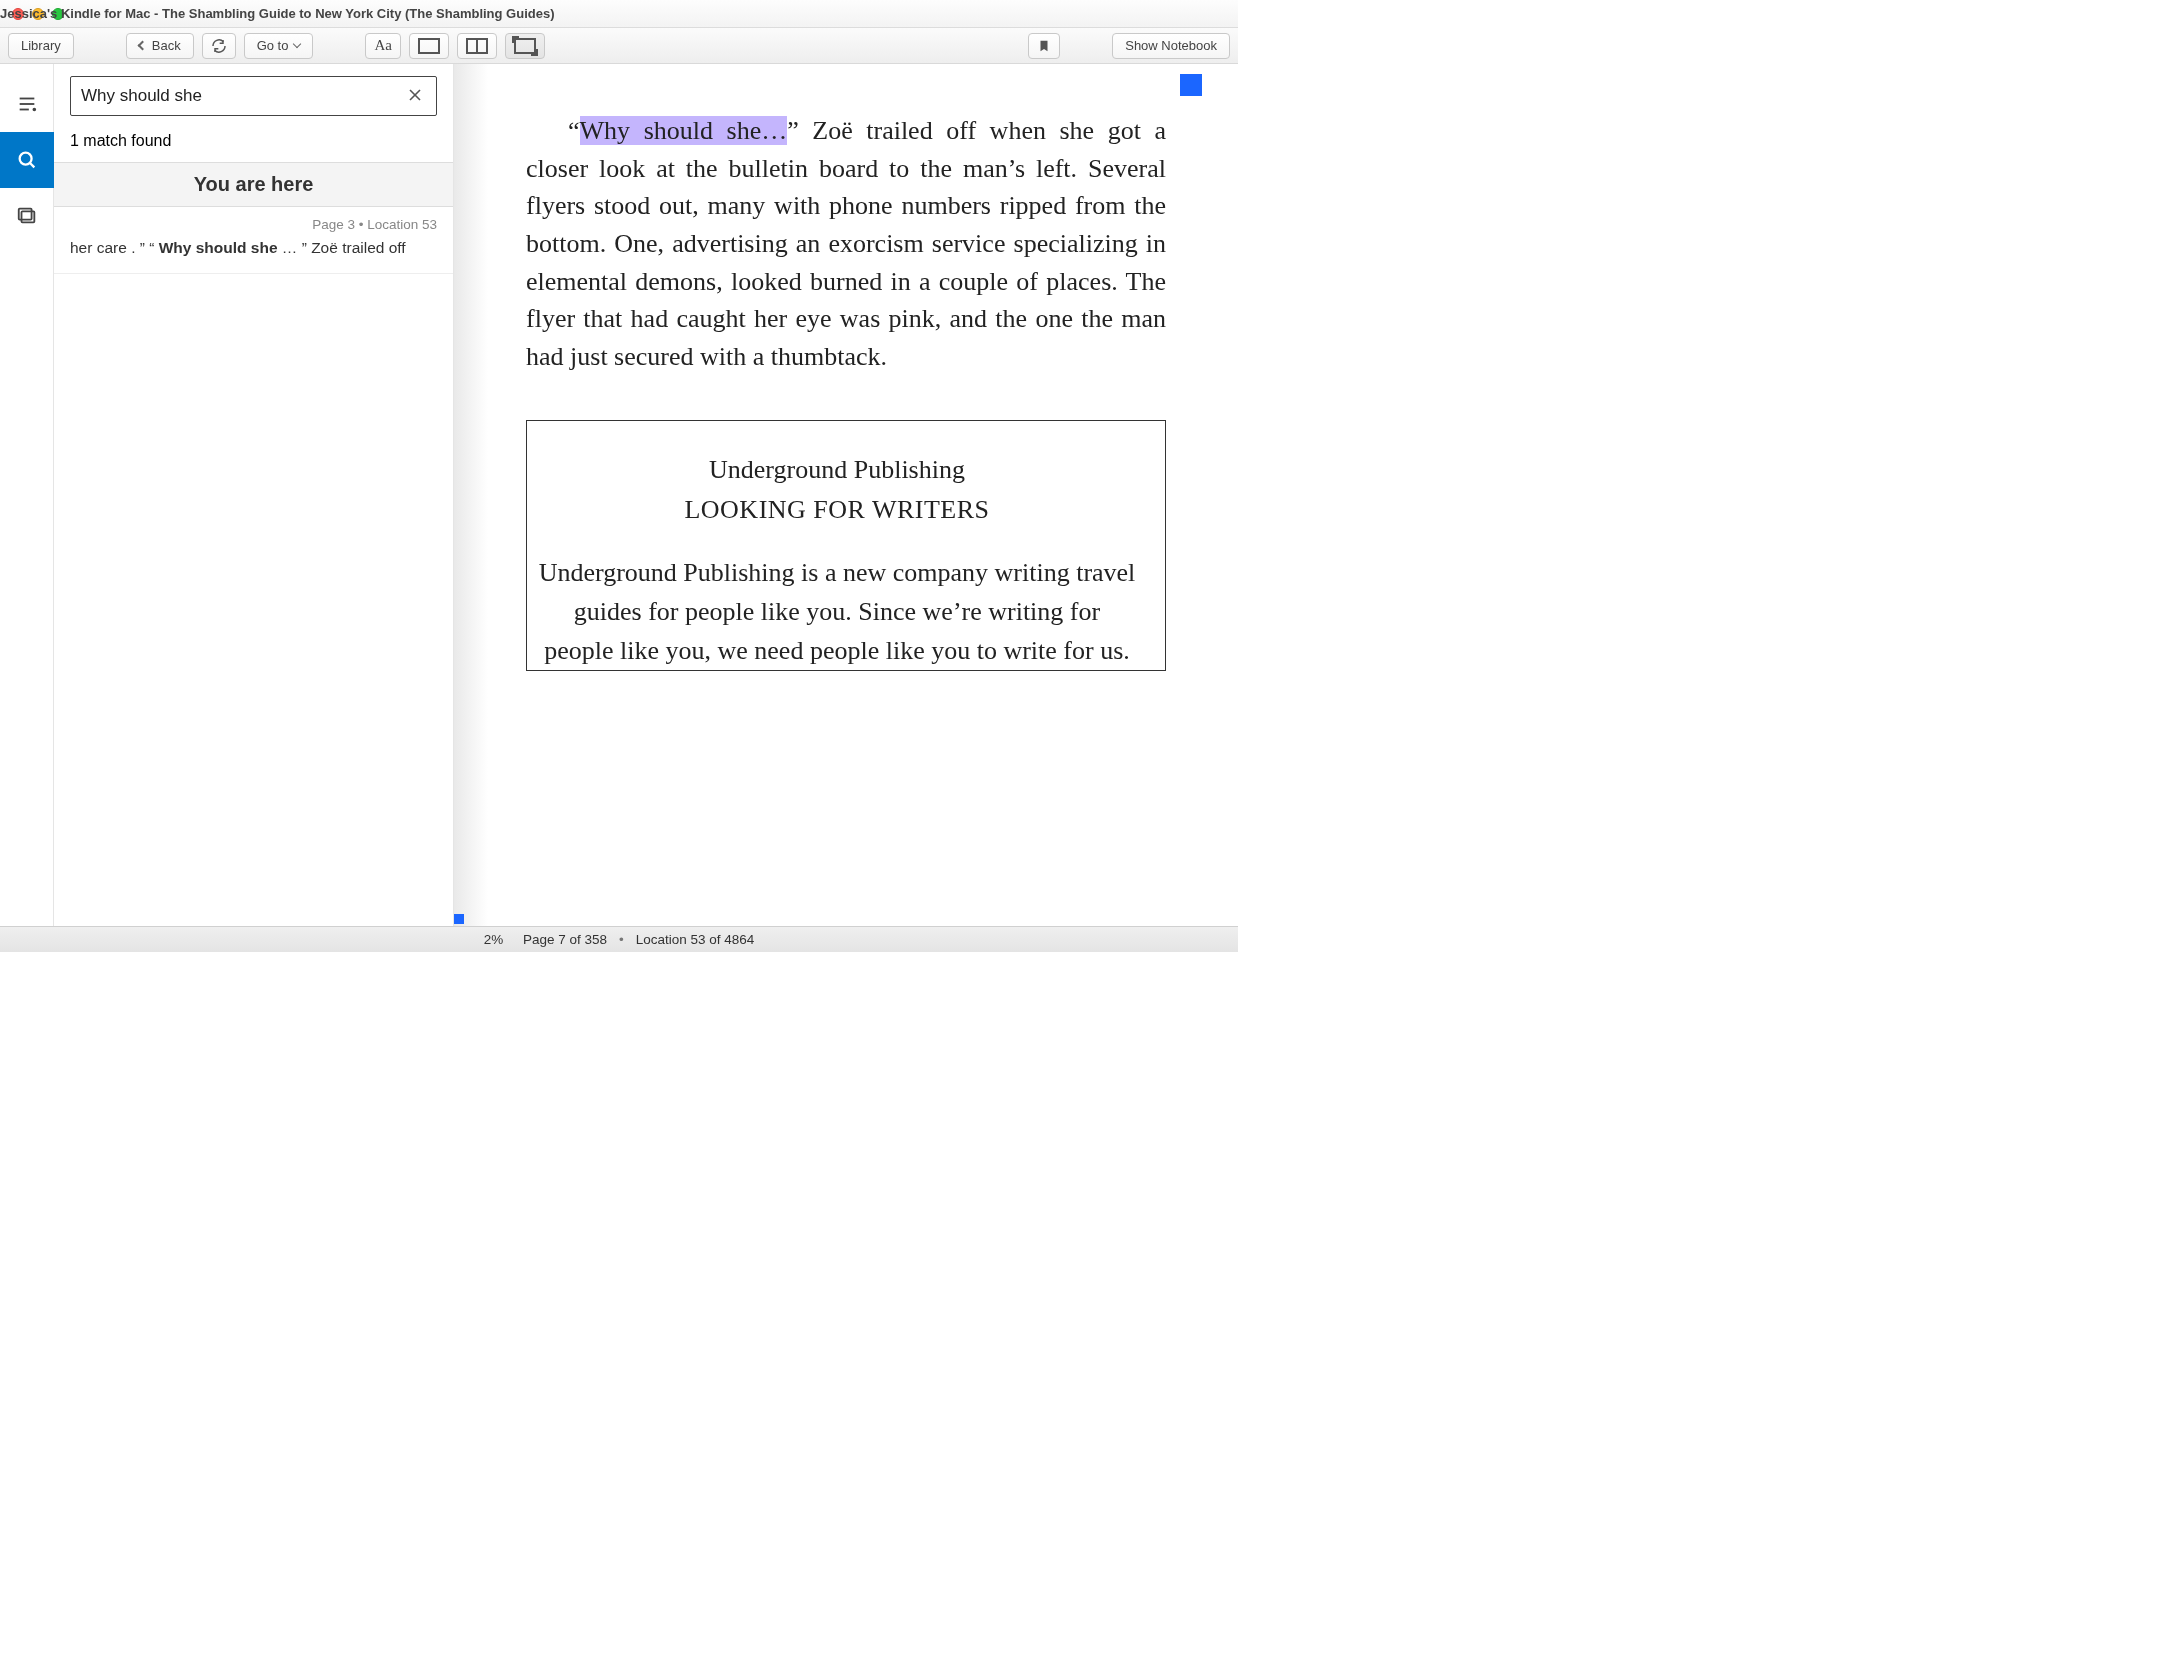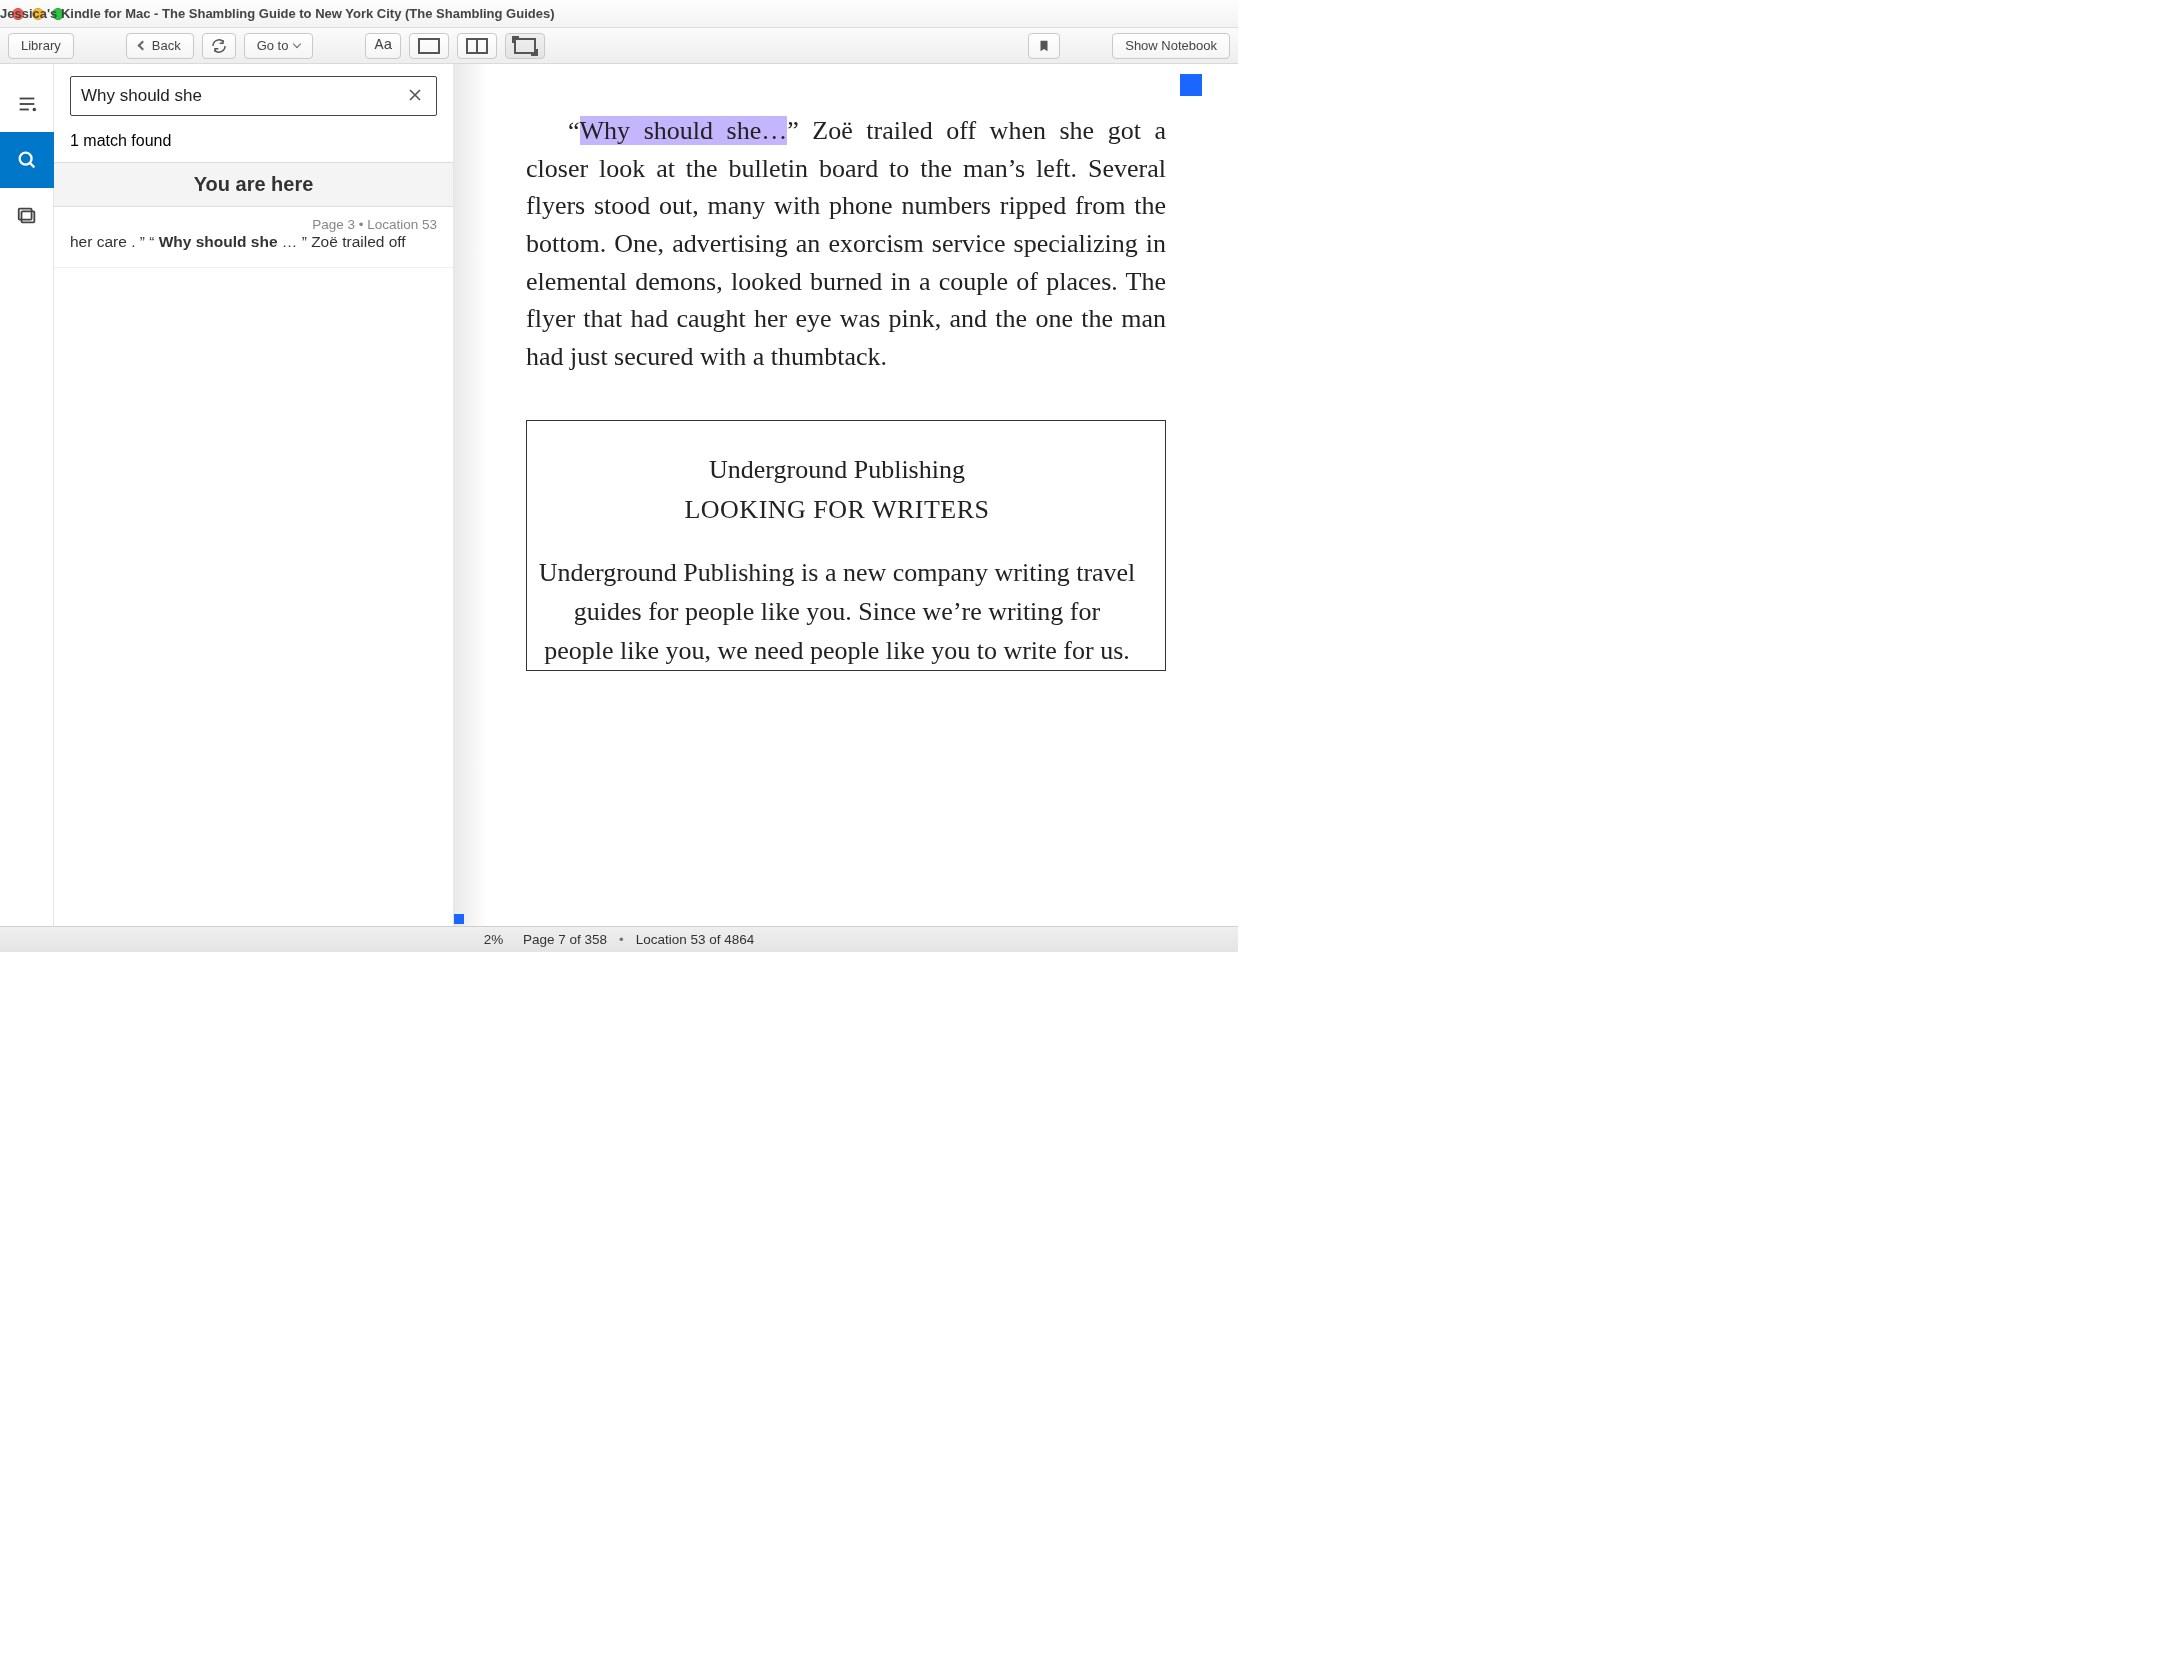--- a/index.html
+++ b/index.html
@@ -15,21 +15,21 @@
   .tdot.green { background: #28c840; border: 0.5px solid #1ea833; }
   .title-text { position: absolute; left: 0; right: 0; font-size: 13px; font-weight: 600; color: #444; pointer-events: none; }
 
   
   .toolbar { height: 36px; background: linear-gradient(#fbfbfb,#eeeeee); border-bottom: 1px solid #d9d9d9; display: flex; align-items: center; padding: 0 8px; gap: 8px; }
   .tbtn { background: linear-gradient(#ffffff,#f5f5f5); border: 1px solid #c9c9c9; border-radius: 4px; height: 26px; display: inline-flex; align-items: center; justify-content: center; font-size: 13px; color: #444; padding: 0 12px; cursor: pointer; user-select: none; }
   .tbtn.icon { padding: 0 8px; }
   .tbtn .chev-left { display:inline-block; width:7px; height:7px; border-left:2px solid #666; border-bottom:2px solid #666; transform: rotate(45deg); margin-right:6px; }
   .tbtn .chev-down { display:inline-block; width:6px; height:6px; border-right:1.5px solid #666; border-bottom:1.5px solid #666; transform: rotate(45deg); margin-left:6px; position:relative; top:-2px;}
   .toolbar-gap { flex: 1; }
-  .aa { font-family: Liberation Mono, monospace; font-size: 15px; padding: 0 10px;}
+  .aa { font-family: Liberation Serif, serif; font-size: 15px; padding: 0 10px;}
   .viewbox { width: 22px; height: 16px; border: 2px solid #555; display:inline-block; position: relative; }
   .viewbox.two::after { content:""; position:absolute; left:50%; top:0; bottom:0; width:2px; background:#555; transform:translateX(-50%);}
   .viewbox.fit { border-color:#555; }
   .viewbox.fit::before, .viewbox.fit::after { content:""; position:absolute; width:5px; height:5px; }
   .viewbox.fit::before { left:-4px; top:-4px; border-top:2px solid #555; border-left:2px solid #555; }
   .viewbox.fit::after { right:-4px; bottom:-4px; border-bottom:2px solid #555; border-right:2px solid #555; }
   .sync-icon svg { width:16px; height:16px; }
   .bookmark-icon svg { width: 14px; height: 18px; }
 
   
@@ -44,21 +44,21 @@
 
   
   .search-panel { width: 400px; border-right: 1px solid #e5e5e5; background: #fff; display:flex; flex-direction:column; }
   .search-top { padding: 12px 16px 8px 16px; }
   .search-box { display:flex; align-items:center; border: 1.5px solid #444; border-radius: 2px; height: 40px; padding: 0 10px; }
   .search-box input { flex:1; border:none; outline:none; font-size: 17px; color:#222; background:transparent; }
   .search-box .clear { font-size: 18px; color:#555; cursor:pointer; padding:4px;}
   .match-count { padding: 8px 16px 12px 16px; font-size: 16px; color:#000000; border-bottom: 1px solid #ddd;}
   .you-are-here { background: #f4f4f4; border-bottom:1px solid #ddd; text-align:center; font-size:20px; font-weight:600; color:#333; padding: 10px 0;}
   .result { border-bottom:1px solid #eee; padding: 10px 16px 14px 16px; cursor:pointer;}
-  .result .loc { text-align:right; font-size:13.5px; color:#878787; }
+  .result .loc { text-align:right; font-size:13.5px; color:#878787; margin-bottom:6px;}
   .result .snippet { font-size:15.5px; color:#333; line-height:1.35;}
   .result .snippet b { font-weight:700; }
 
   
   .reader-wrap { flex:1; position:relative; background:#fff; display:flex; justify-content:center;}
   .reader-wrap::before { content:""; position:absolute; left:0; top:0; bottom:0; width:34px; background: linear-gradient(to right, #e9e9e9, #ffffff); }
   .page-marker { position:absolute; top:10px; right:36px; width:22px; height:22px; background:#1b66ff; }
   .page { width: 640px; padding-top: 48px; font-family: Georgia, 'Times New Roman', serif; color:#222; }
   .para { font-size: 26px; line-height:1.45; text-align:justify; }
   .para .indent-quote { margin-left: 42px;}

